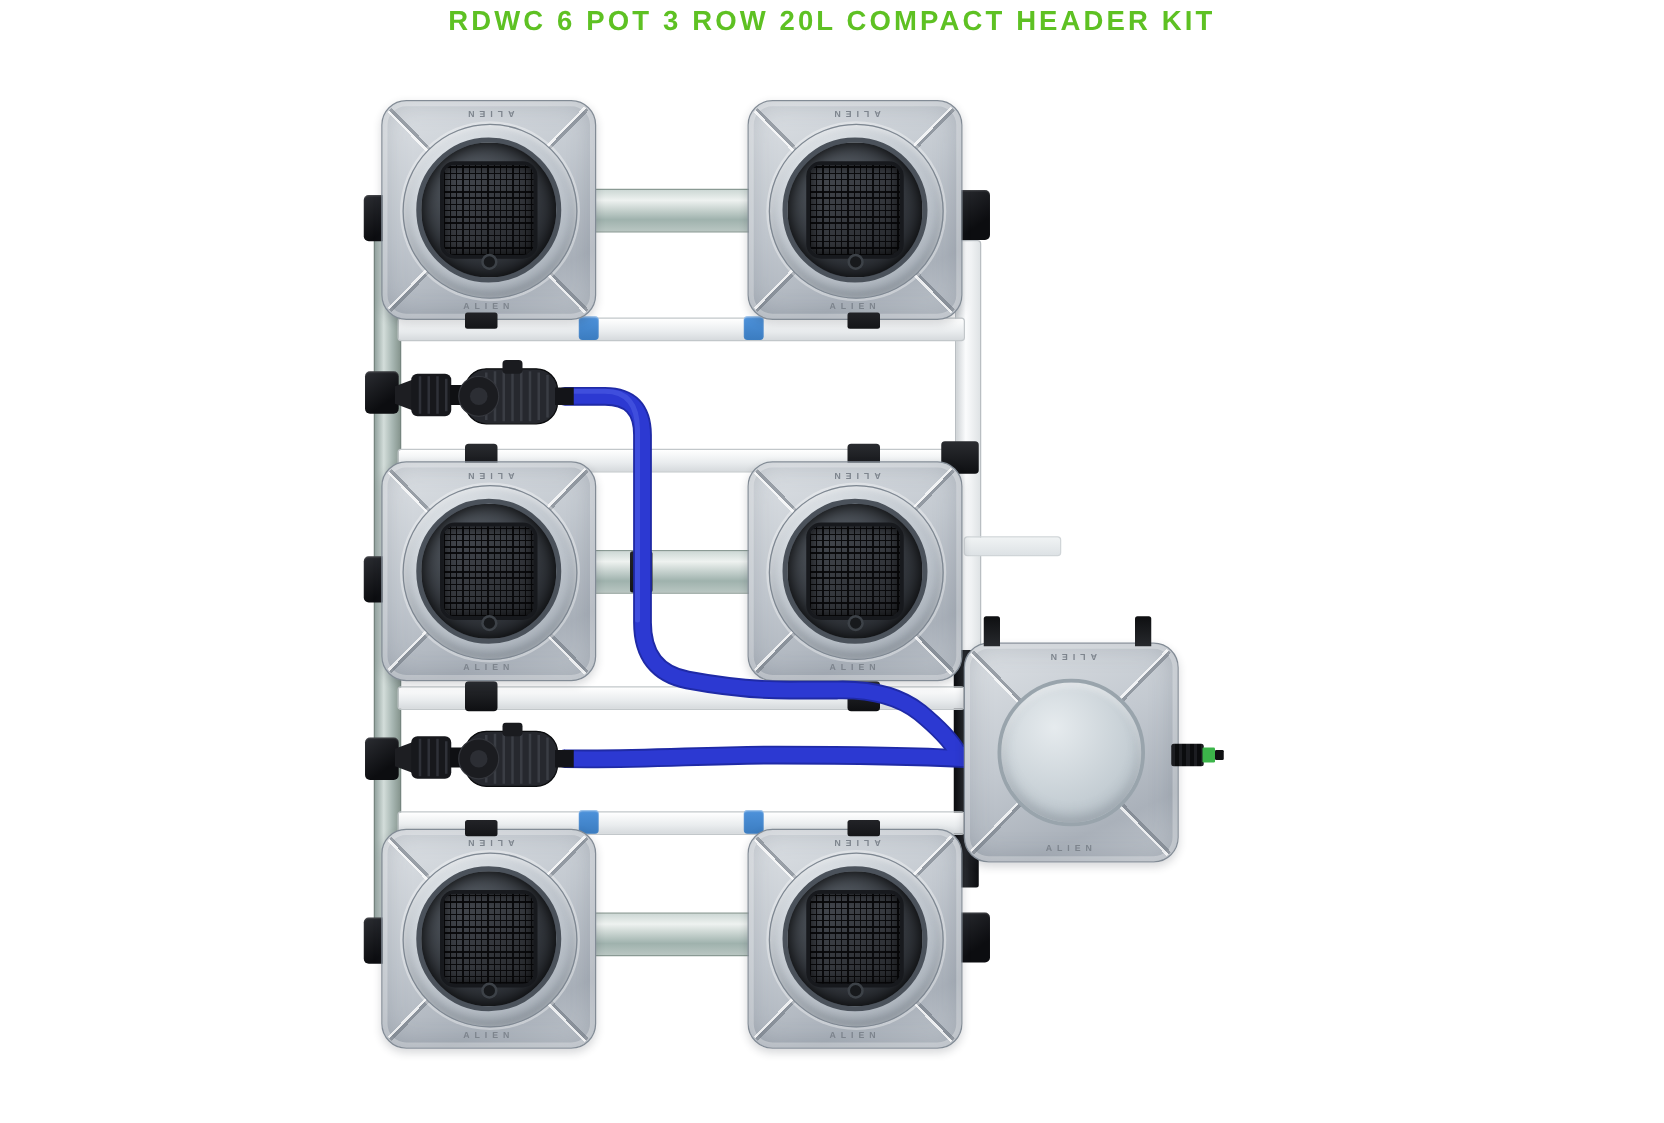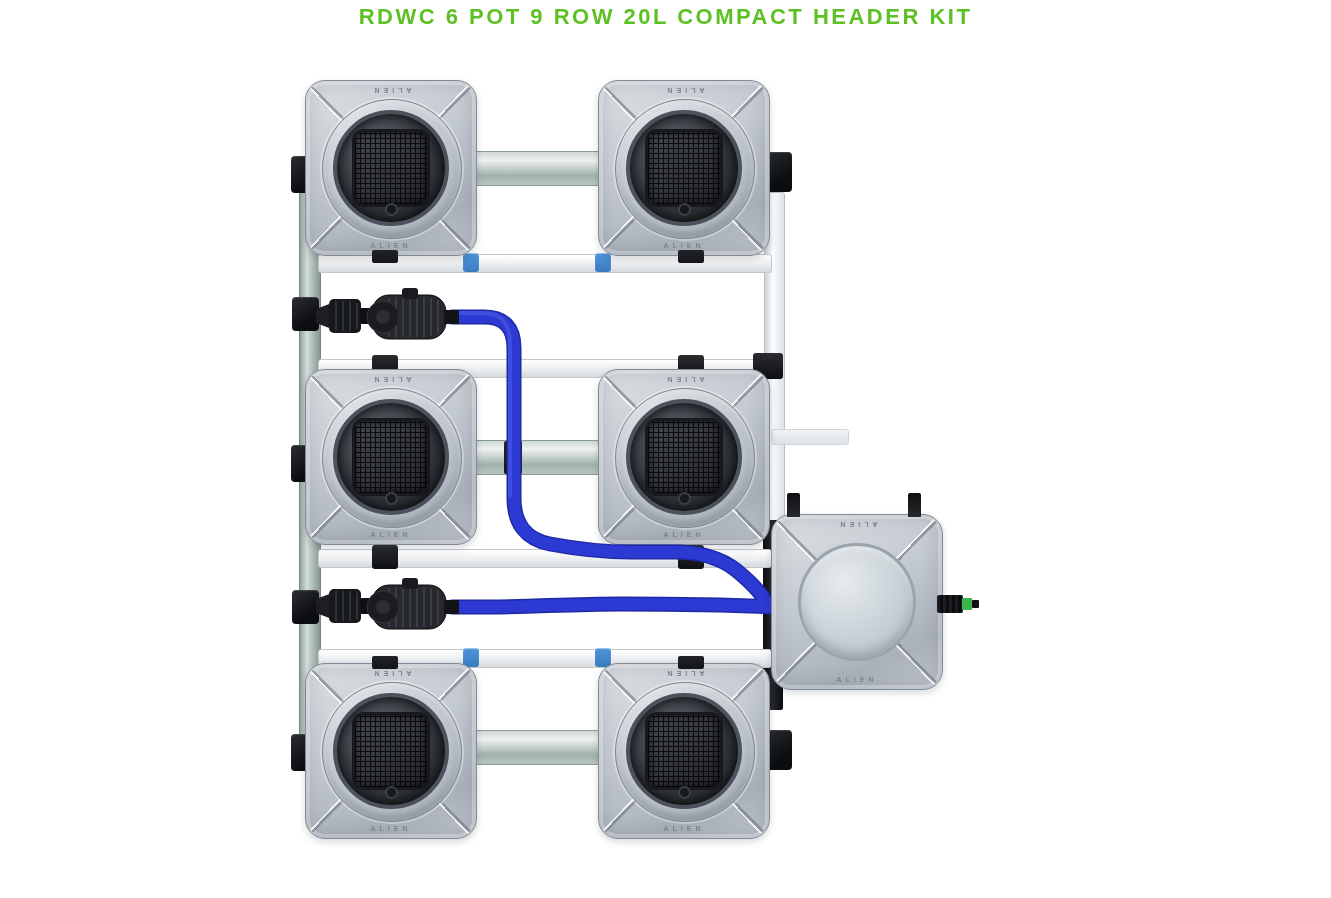--- a/index.html
+++ b/index.html
@@ -120,21 +120,21 @@
   .hose-under { fill:none; stroke:var(--hose-blue-dark,#1f2aa6); stroke-width:15; stroke-linecap:round; }
   .hose { fill:none; stroke:var(--hose-blue,#2c39d2); stroke-width:12; stroke-linecap:round; }
   .hose-shine { fill:none; stroke:#5160e6; stroke-width:4; stroke-linecap:round; opacity:.55; }
   .pump { position:absolute; width:150px; height:62px; z-index:7; }
 </style>
 </head>
 <body>
 
 <div class="canvas">
 
-  <div class="kit-title">RDWC 6 POT 9 ROW 20L COMPACT HEADER KIT</div>
+  <div class="kit-title">RDWC 6 POT 3 ROW 20L COMPACT HEADER KIT</div>
 
   <div class="pipe-v-silver" style="left:299px;top:162px;width:20px;height:600px"></div>
   <div class="pipe-v-white" style="left:764px;top:192px;width:19px;height:330px"></div>
   <div class="pipe-v-black" style="left:763px;top:520px;width:20px;height:190px"></div>
   <div class="pipe-stub" style="left:771px;top:429px;width:76px;height:14px"></div>
 
   <div class="pipe-h-silver" style="left:450px;top:151px;width:190px"></div>
   <div class="pipe-h-silver" style="left:450px;top:440px;width:190px"></div>
   <div class="pipe-h-silver" style="left:450px;top:730px;width:190px"></div>
 

